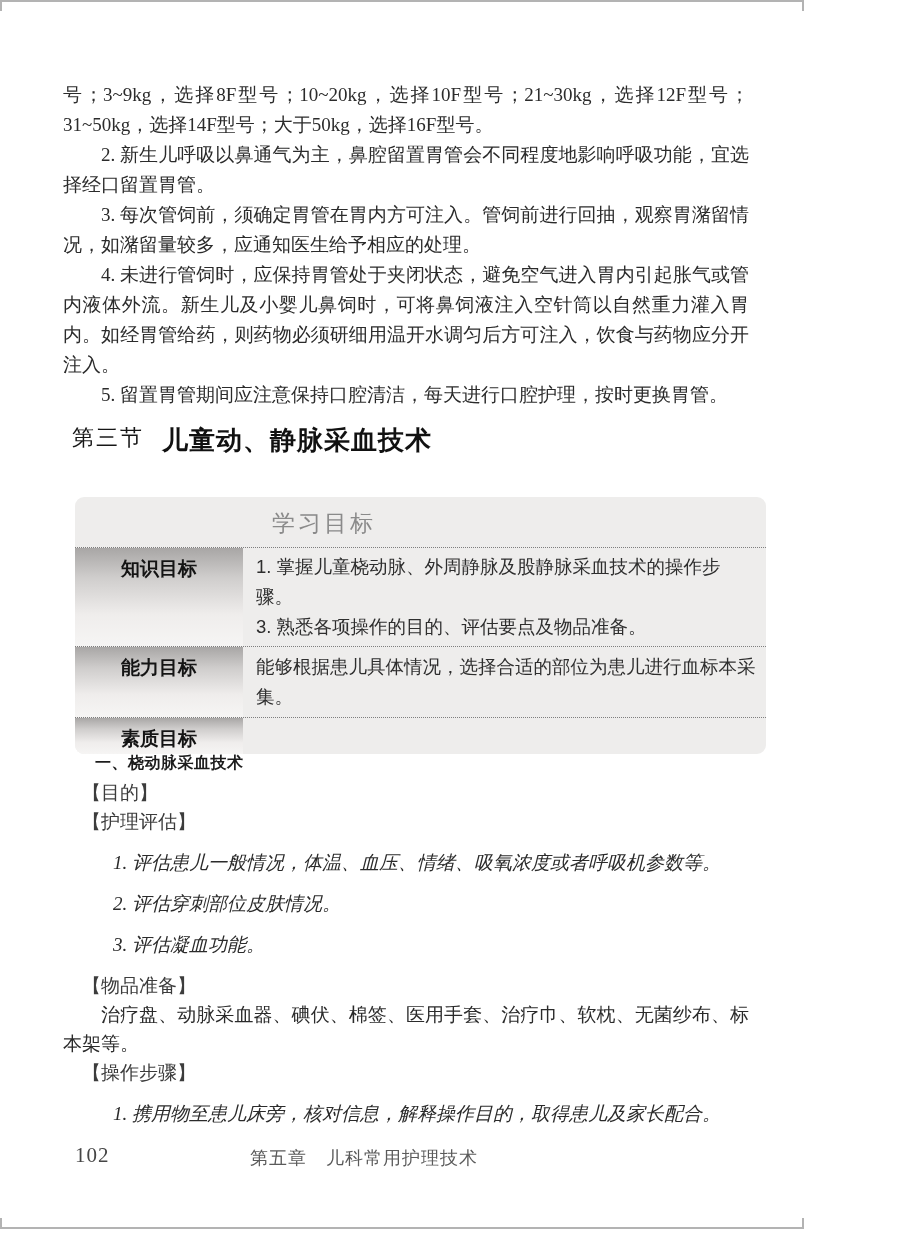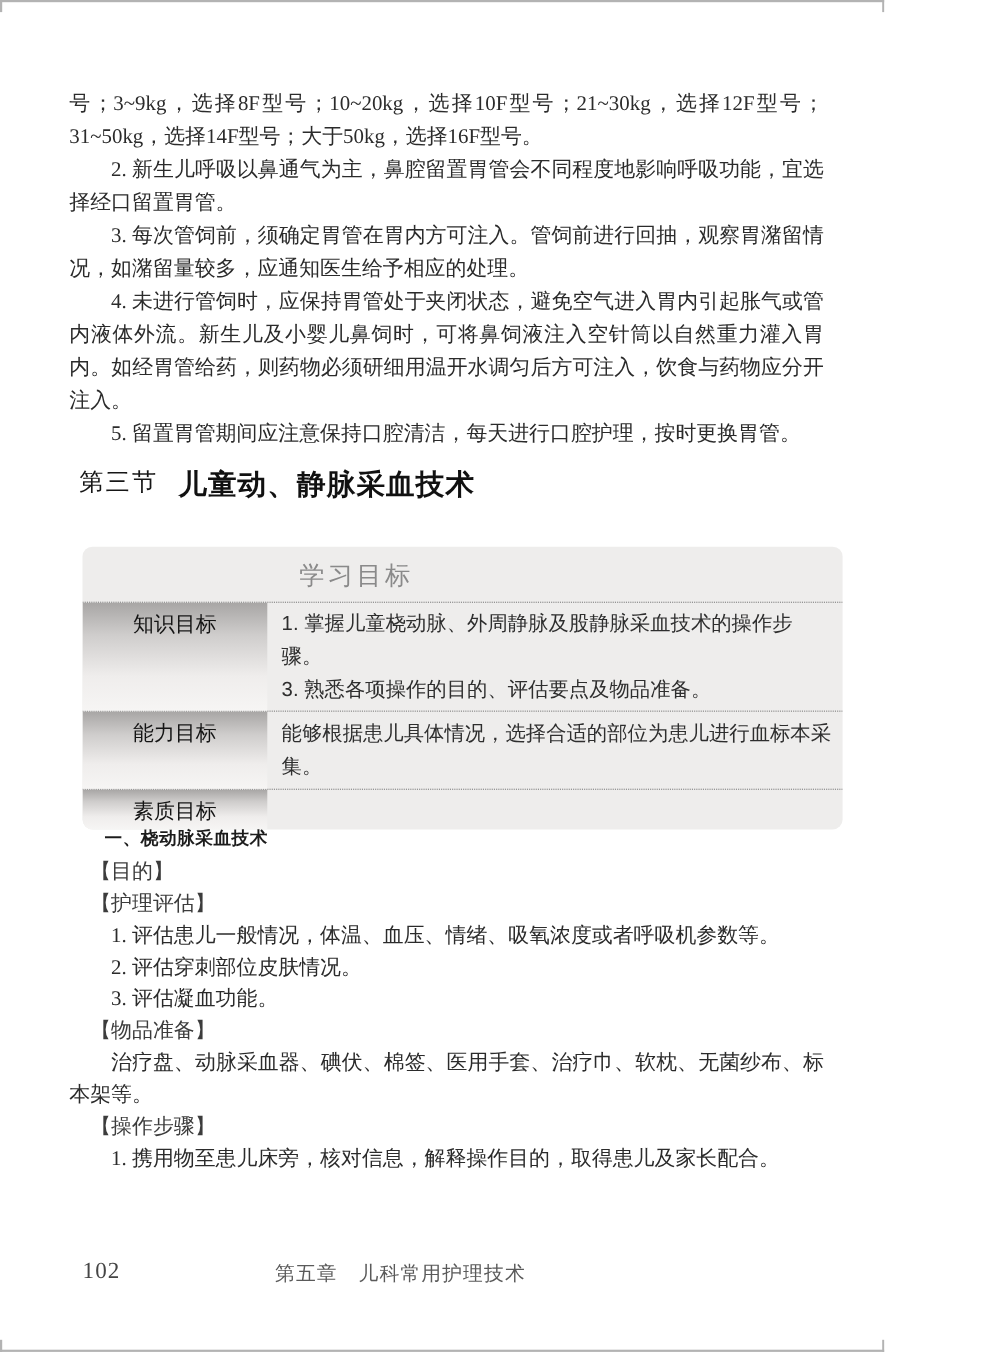--- a/index.html
+++ b/index.html
@@ -58,21 +58,21 @@
     color: #8a8a8a;
   }
   .obj-row {
     display: flex; align-items: stretch;
     border-top: 1px dotted #7e7e7e;
   }
   .obj-label {
     width: 168px; flex: 0 0 168px;
     background: linear-gradient(180deg, #a8a6a5 0%, #cfcdcc 30%, #efedec 68%, #f6f5f4 100%);
     text-align: center;
-    font-size: 19px; font-weight: 400; color: #141414;
+    font-size: 19px; font-weight: 700; color: #141414;
     padding-top: 6px; line-height: 30px;
   }
   .obj-content {
     flex: 1; padding: 4px 10px 4px 13px;
     font-size: 18.5px; line-height: 30px; color: #2e2e2e;
   }
   .obj-content .obj-item { margin: 0; }
   .obj-row.single .obj-content { padding-top: 5px; padding-bottom: 5px; }
   .obj-row.last .obj-content { padding-bottom: 7px; }
 
@@ -84,21 +84,21 @@
   .sub-heading {
     font-size: 16px; font-weight: 700; color: #1c1c1c;
     text-indent: 2em; line-height: 30px; letter-spacing: 0.5px;
   }
   .bracket-heading {
     font-family: "Liberation Sans", "DejaVu Sans", sans-serif;
     font-weight: 400; color: #3c3c3c;
     font-size: 19px; text-indent: 1em; line-height: 29px;
   }
   .subsection p.body-para { text-indent: 2em; margin: 0; }
-  .subsection p.body-item { text-indent: 2em; margin: 0; }
+  .subsection p.body-item { text-indent: 2em; margin: 12px; font-style: italic; }
 
   
   .footer {
     position: absolute; top: 1143px; left: 0; right: 0; height: 30px;
     color: #4f4f4f;
   }
   .page-number {
     position: absolute; left: 75px; top: 0;
     font-size: 21px; letter-spacing: 1px; color: #454545;
   }

